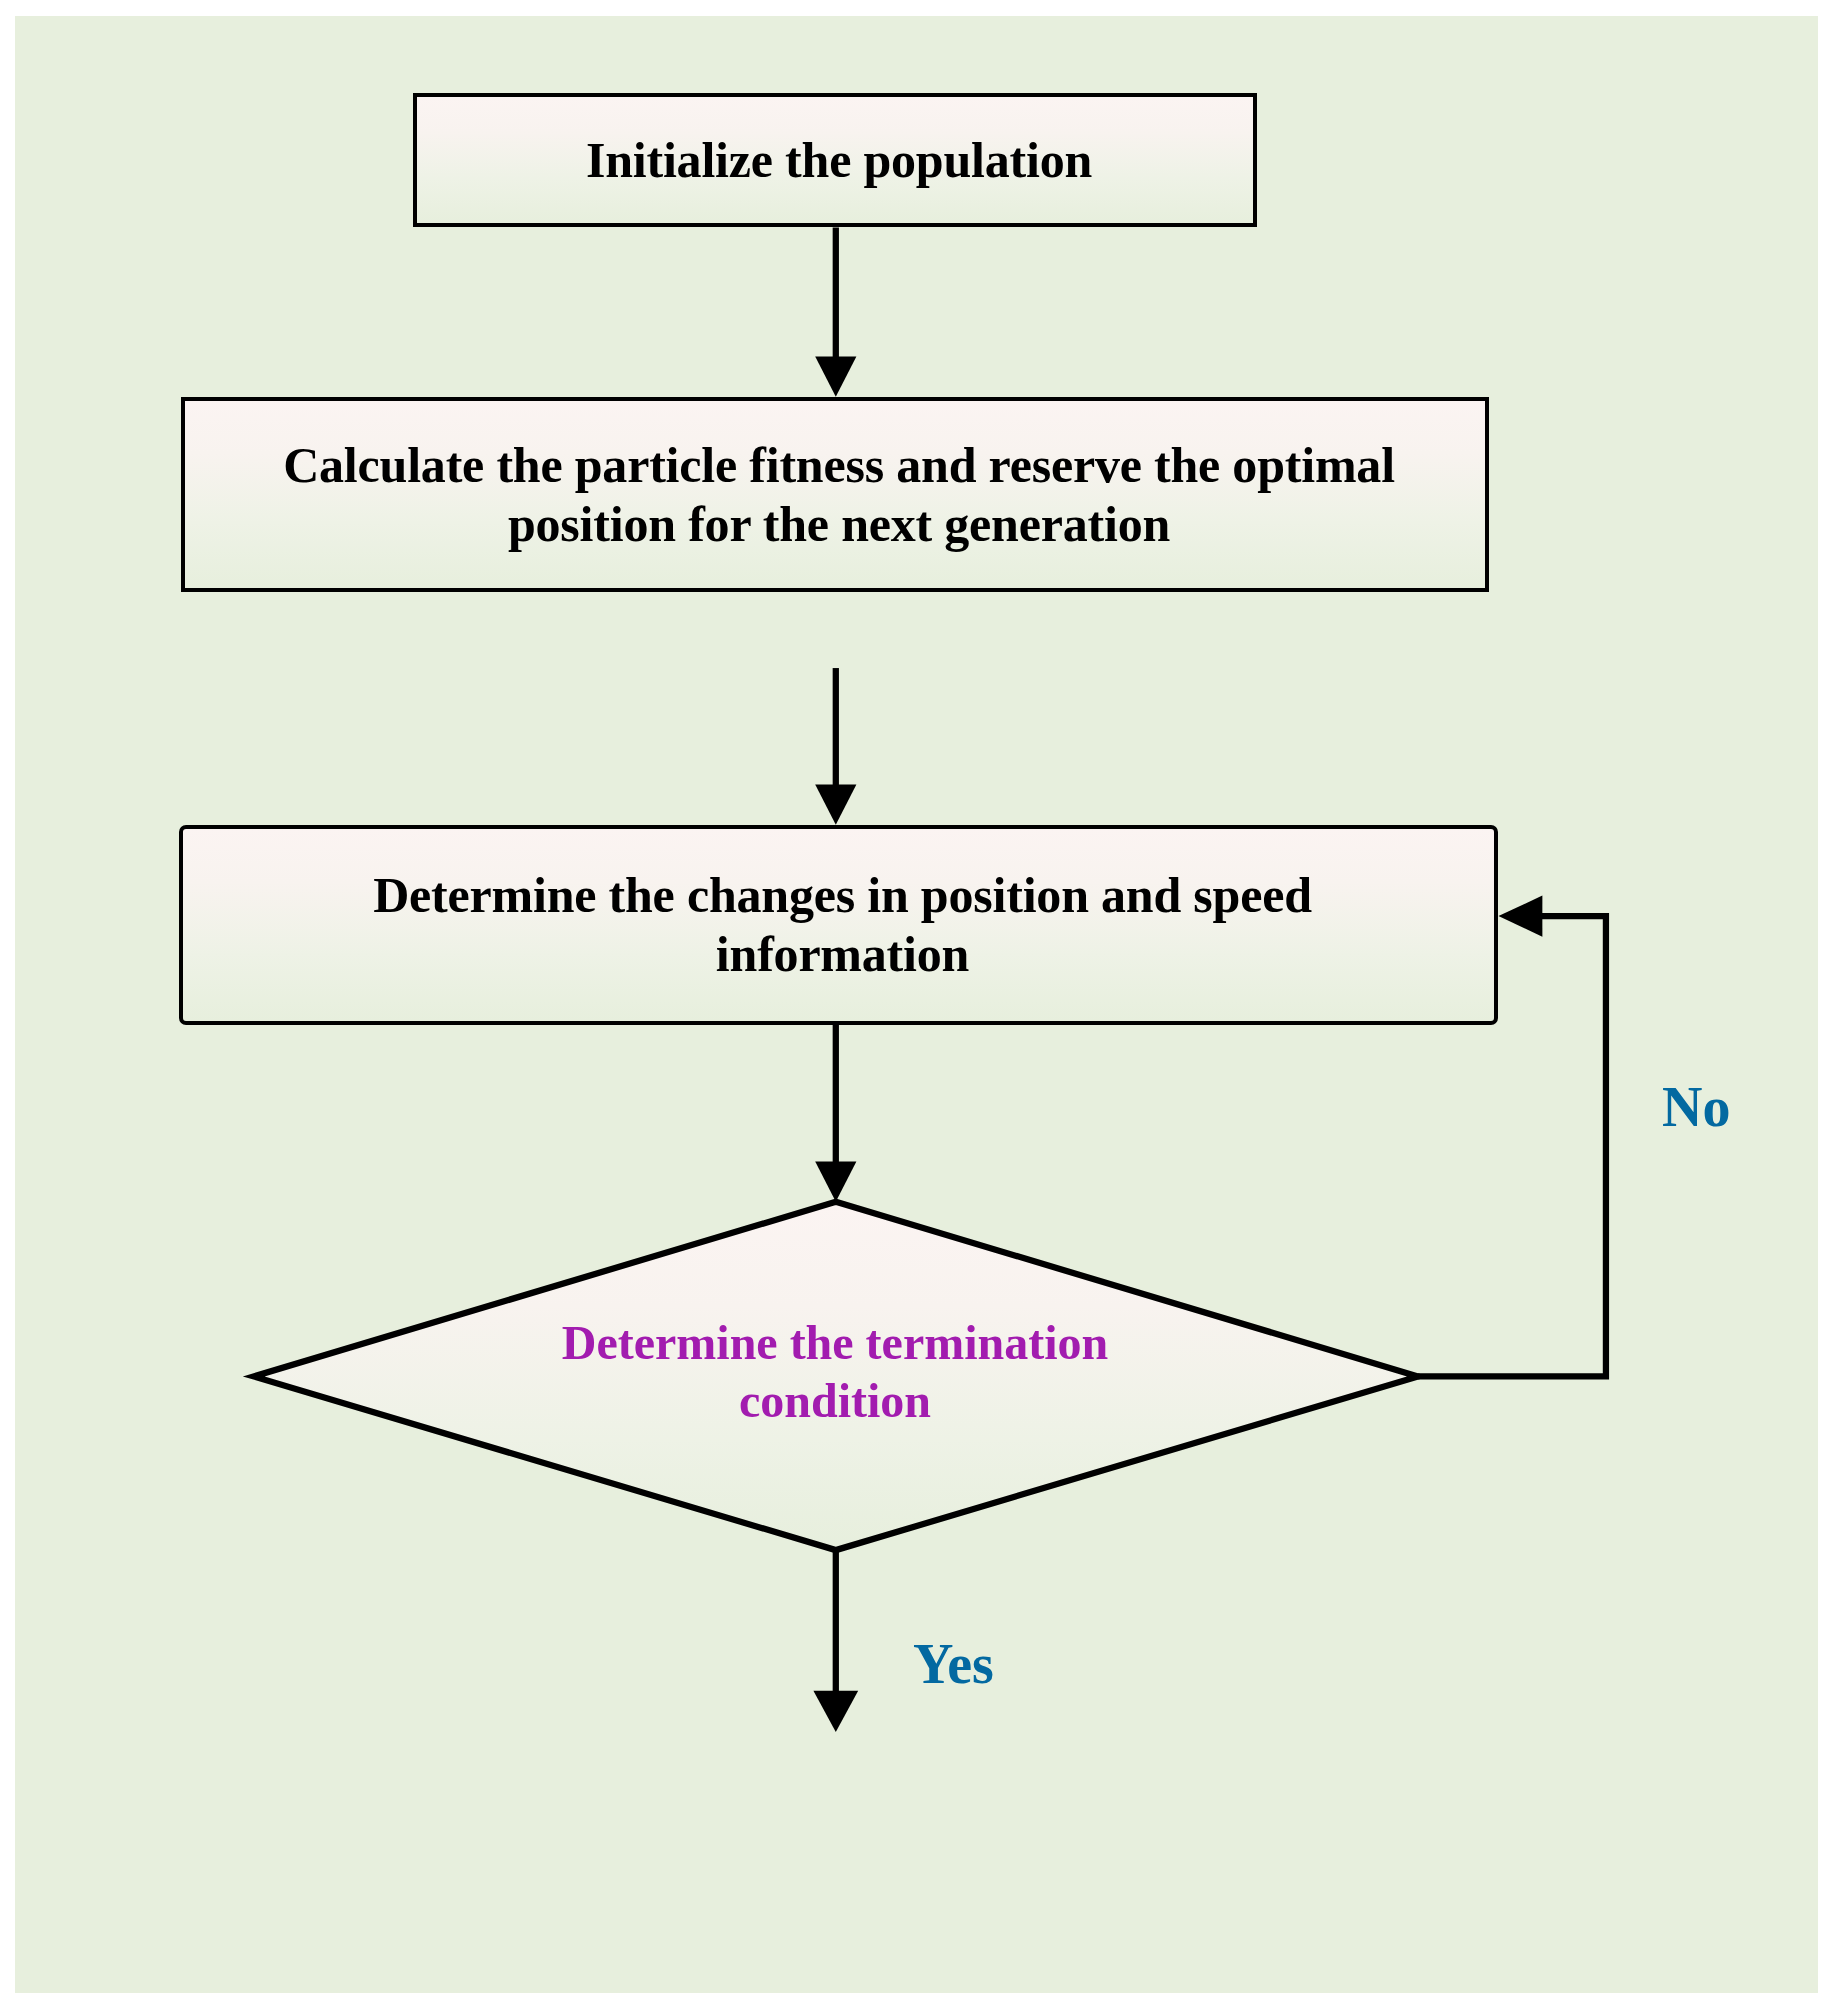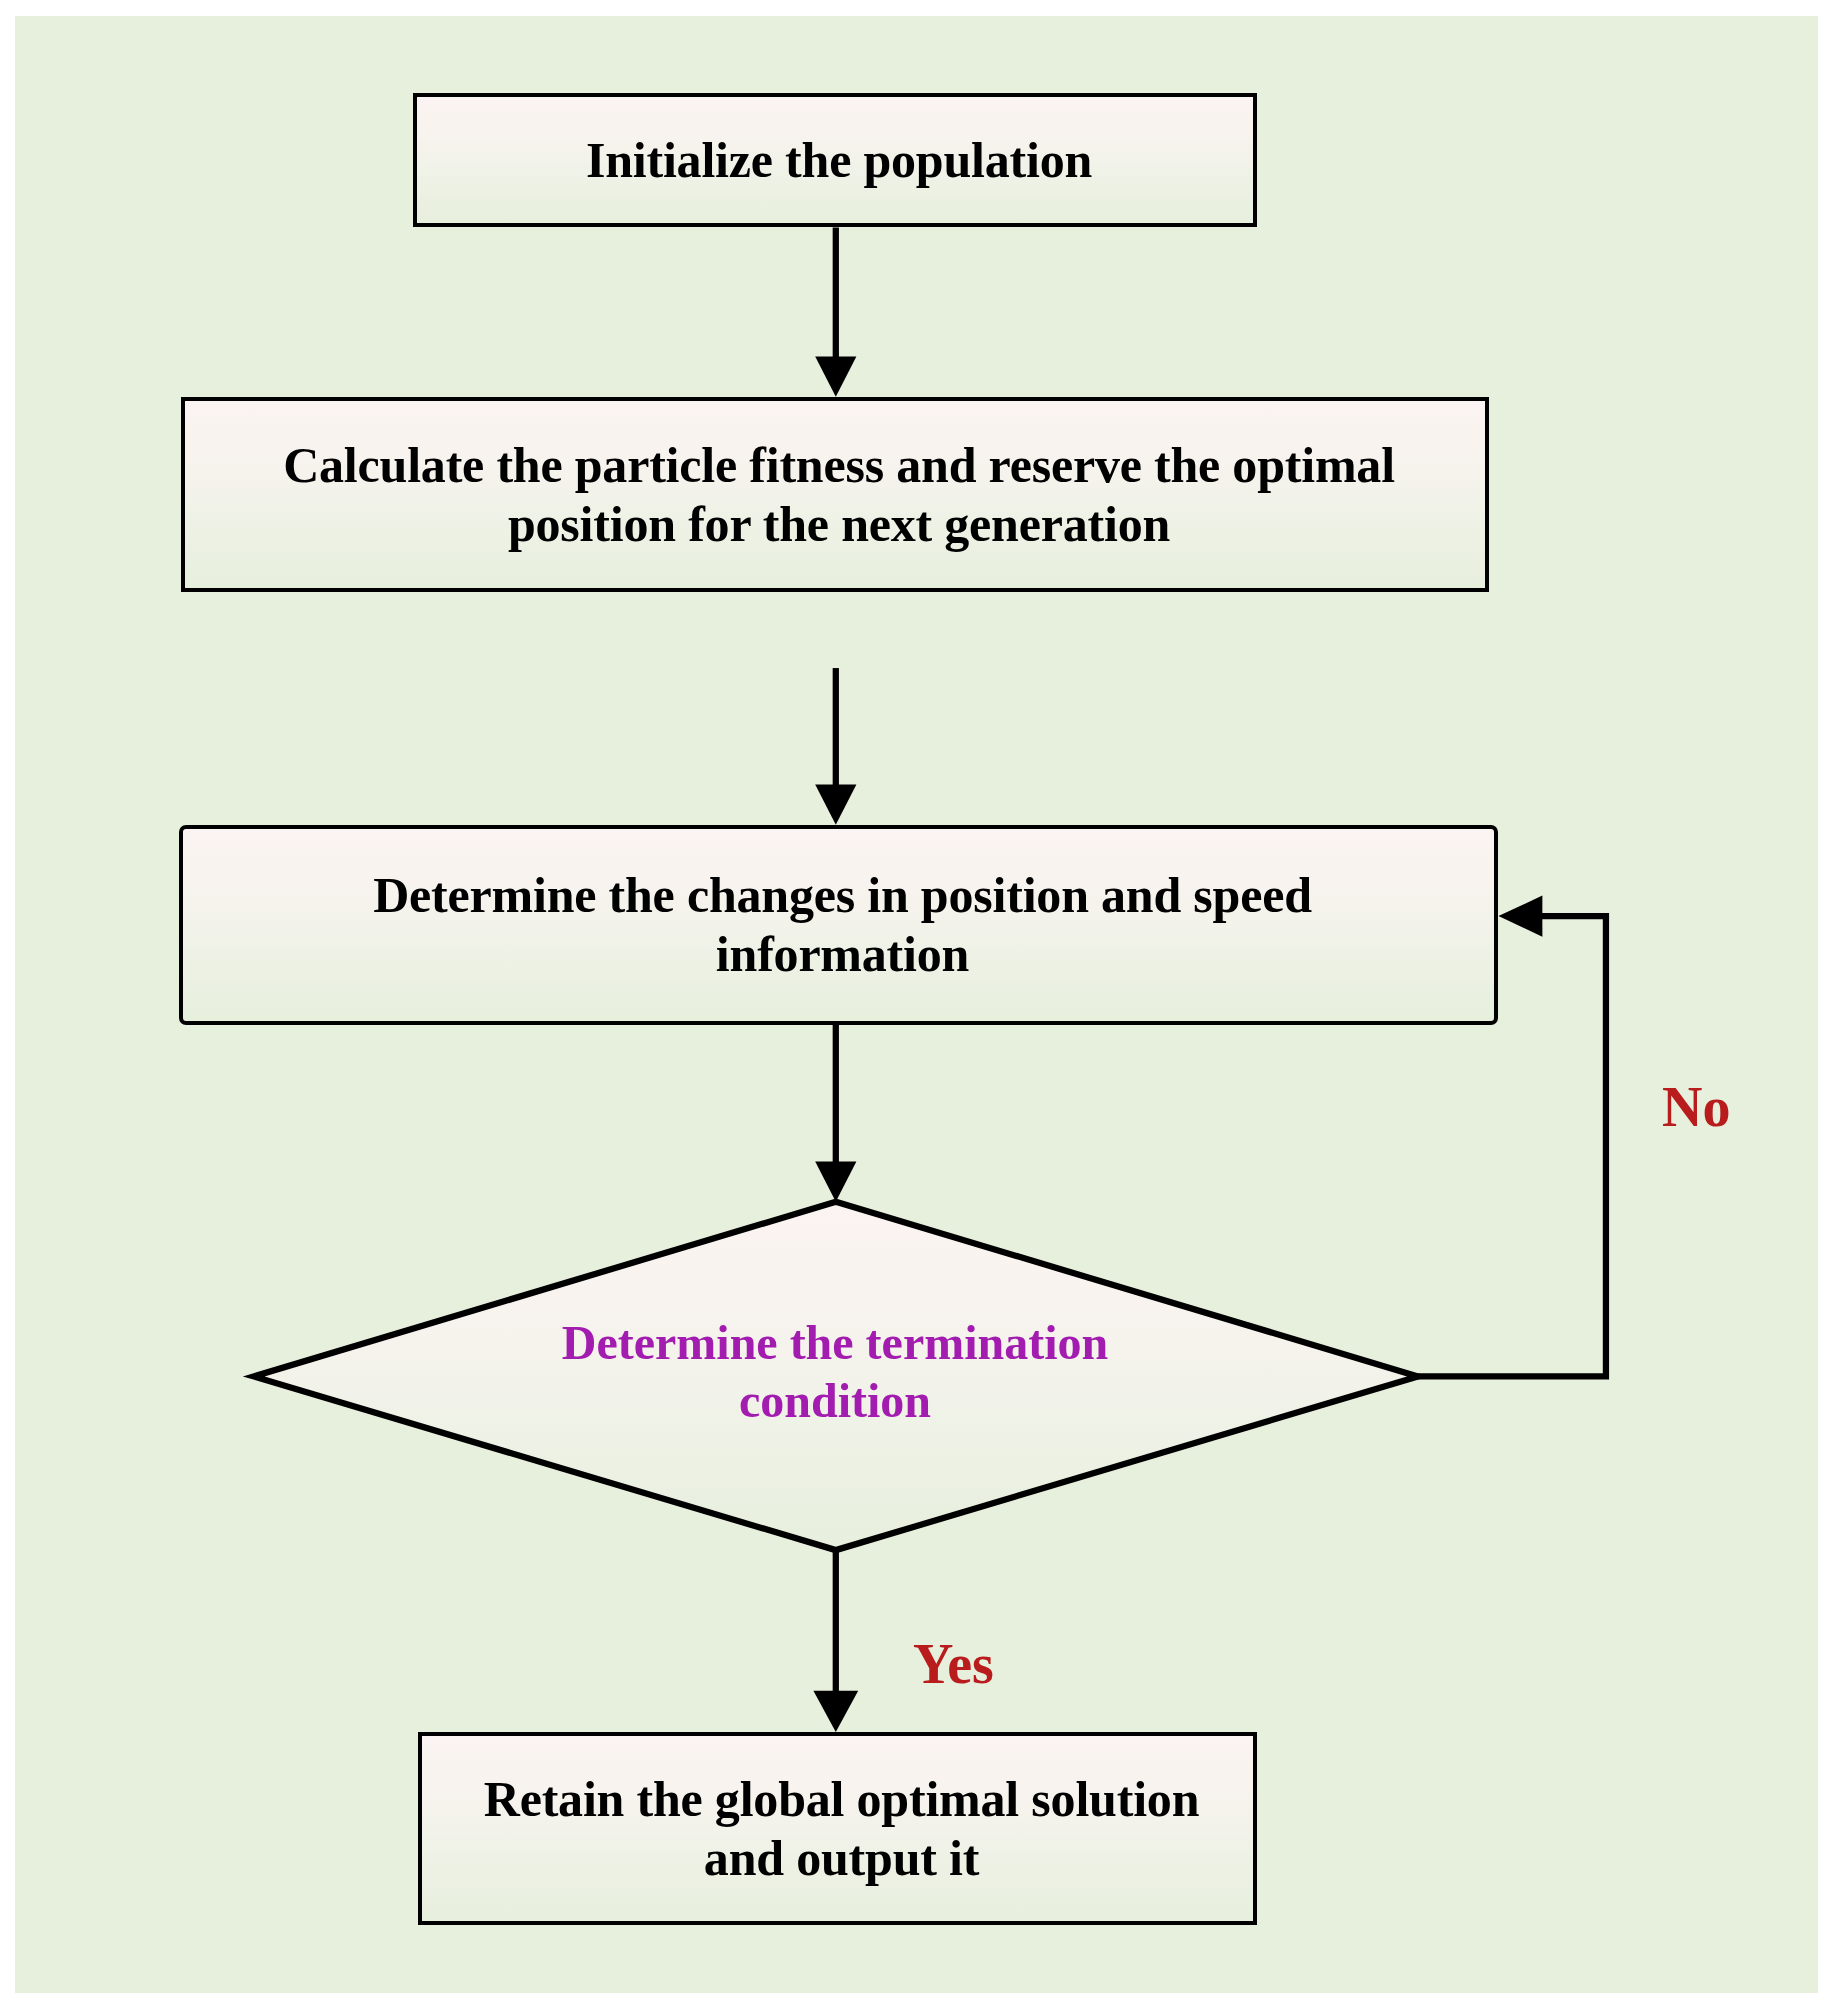--- a/index.html
+++ b/index.html
@@ -85,21 +85,21 @@
     font-size: 48px;
     line-height: 1.2;
     color: #a21caf;
     width: 627px;
     transform: translateY(-5.4px);
   }
   .edge-label {
     position: absolute;
     font-weight: bold;
     font-size: 56px;
-    color: #b91c1c;
+    color: #0369a1;
     white-space: nowrap;
     font-family: Liberation Serif, serif;
   }
   #label-no  { left: 1662px; top: 1075px; }
   #label-yes { left: 913px; top: 1632px; }
 </style>
 </head>
 <body>
 
 <div id="canvas">
@@ -158,22 +158,19 @@
   <div class="node" id="node-update">
     <span class="label">Determine the changes in position and speed information</span>
   </div>
 
   <div id="node-decision">
     <div class="diamond-text">
       <span class="label">Determine the termination condition</span>
     </div>
   </div>
 
-  <div class="node" id="node-output">
-    <span class="label">Retain the global optimal solution and output it</span>
-  </div>
 
   <div class="edge-label" id="label-no">No</div>
 
   <div class="edge-label" id="label-yes">Yes</div>
 
 </div>
 
 
 </body></html>

